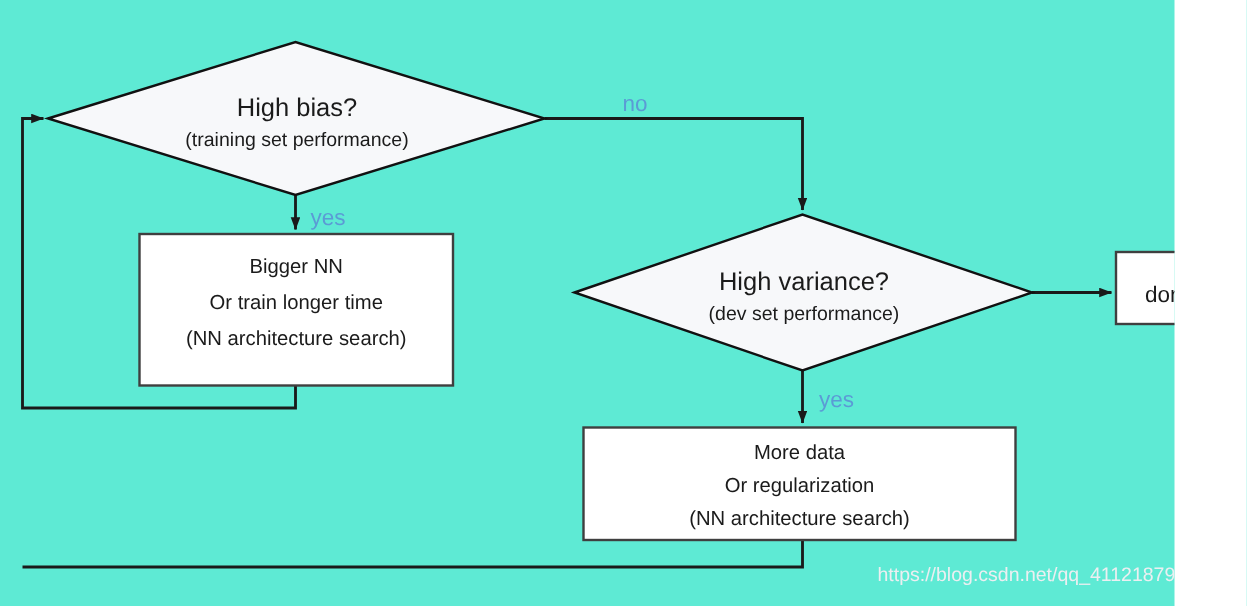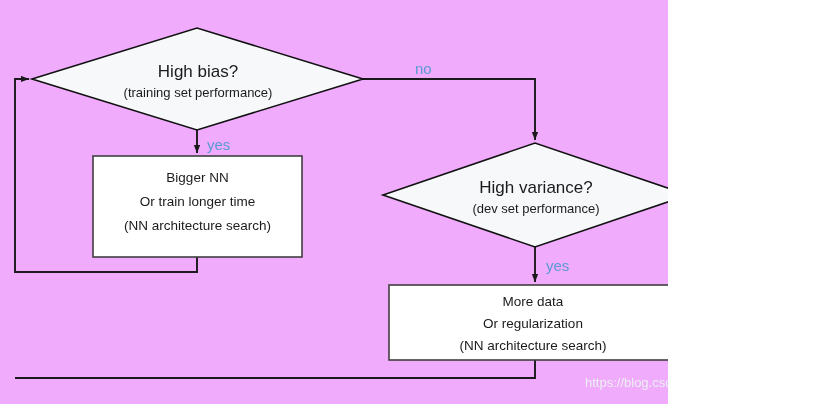--- a/index.html
+++ b/index.html
@@ -5,24 +5,25 @@
   html, body {
     margin: 0;
     padding: 0;
     background: #ffffff;
   }
   body {
     font-family: "Liberation Sans", sans-serif;
   }
   #canvas {
     position: relative;
-    width: 668px;
+    width: 735px;
     height: 404px;
-    background: #f0abfc;
+    background: #5eead4;
     overflow: hidden;
+    padding-left: 48px;
   }
   svg.flow {
     position: absolute;
     top: 0;
     left: 0;
     width: 831px;
     height: 404px;
   }
   .node-shape {
     fill: #f7f8fa;

